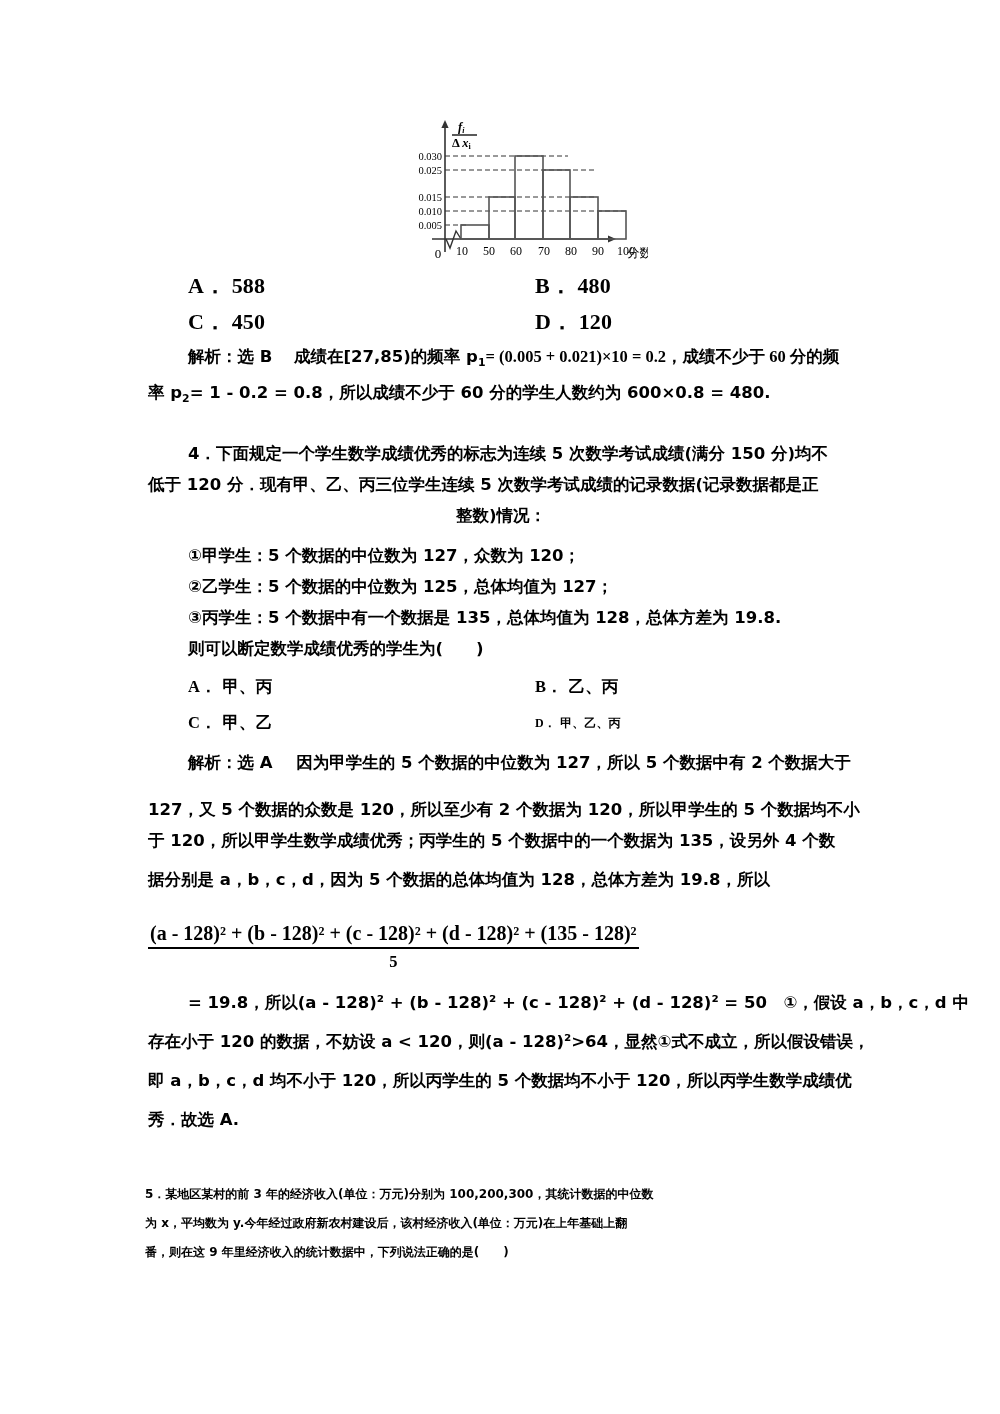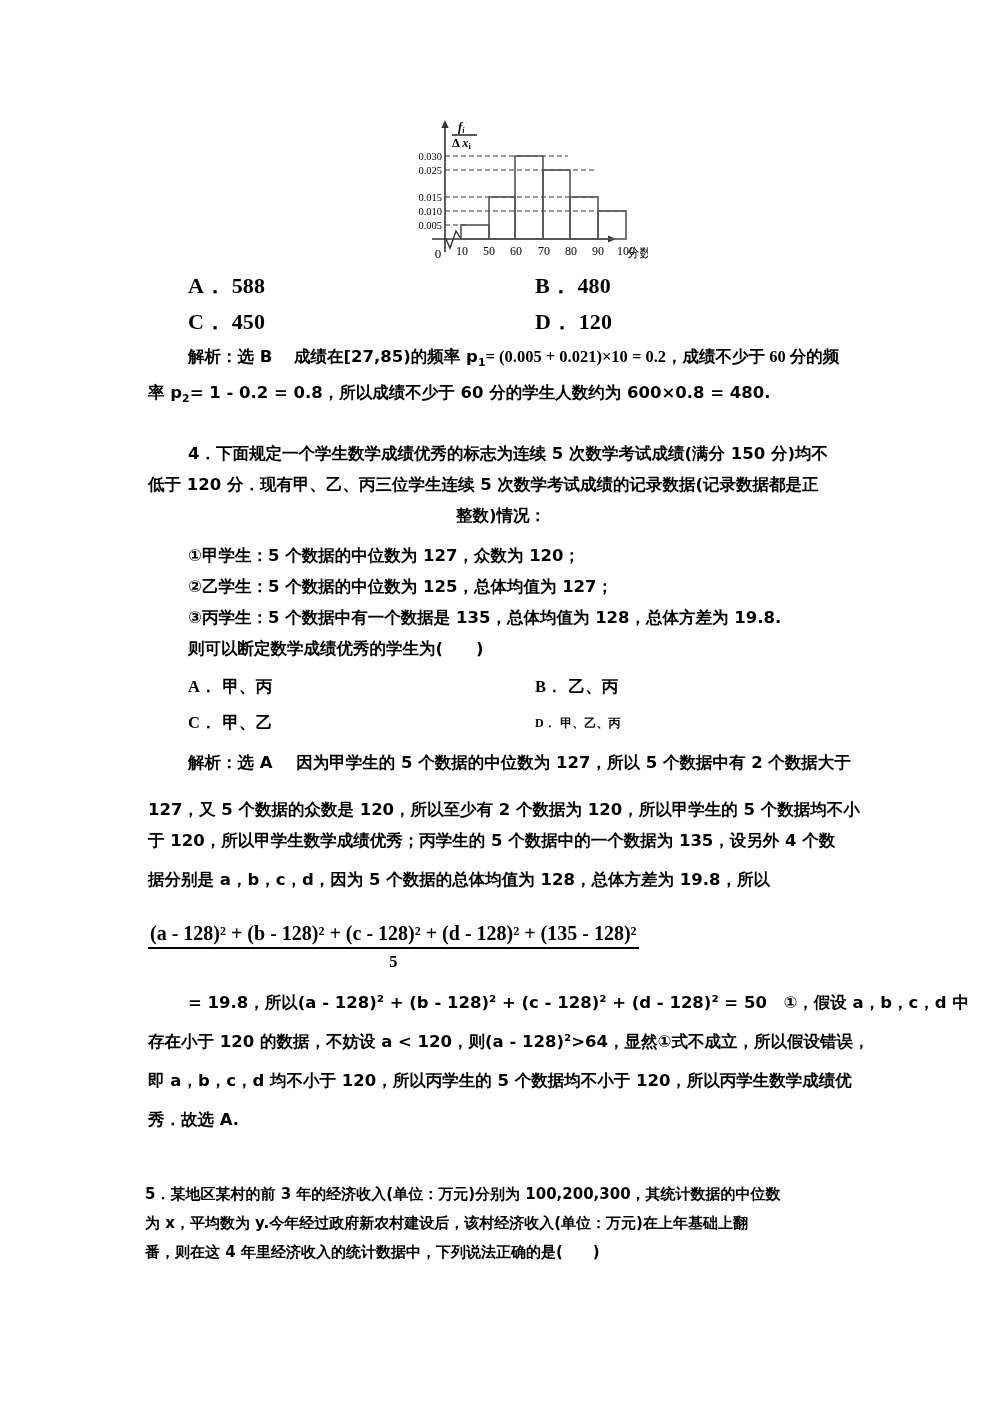--- a/index.html
+++ b/index.html
@@ -81,21 +81,21 @@
     font-size: 16.5px;
     font-weight: bold;
     padding-top: 3px;
   }
   sub { font-size: 0.66em; vertical-align: sub; line-height: 0; }
 
   .q5 {
     position: absolute;
     left: 145px;
     width: 715px;
-    font-size: 15px;
+    font-size: 12px;
     line-height: 29px;
     font-family: "DejaVu Sans", "Liberation Sans", sans-serif;
     font-weight: bold;
   }
 </style>
 </head>
 <body>
 
 <div class="page">
 
@@ -222,15 +222,15 @@
     <div class="fr-den">5</div>
   </div>
 
   <div class="bodyline cn indent" style="top:992px;">= 19.8，所以(a - 128)² + (b - 128)² + (c - 128)² + (d - 128)² = 50　①，假设 a，b，c，d 中</div>
   <div class="bodyline cn" style="top:1031px;">存在小于 120 的数据，不妨设 a &lt; 120，则(a - 128)²&gt;64，显然①式不成立，所以假设错误，</div>
   <div class="bodyline cn" style="top:1070px;">即 a，b，c，d 均不小于 120，所以丙学生的 5 个数据均不小于 120，所以丙学生数学成绩优</div>
   <div class="bodyline cn" style="top:1109px;">秀．故选 A.</div>
 
   <div class="q5" style="top:1180px;">5．某地区某村的前 3 年的经济收入(单位：万元)分别为 100,200,300，其统计数据的中位数</div>
   <div class="q5" style="top:1209px;">为 x，平均数为 y.今年经过政府新农村建设后，该村经济收入(单位：万元)在上年基础上翻</div>
-  <div class="q5" style="top:1238px;">番，则在这 4 年里经济收入的统计数据中，下列说法正确的是(　　)</div>
+  <div class="q5" style="top:1238px;">番，则在这 9 年里经济收入的统计数据中，下列说法正确的是(　　)</div>
 
 </div>
 
 </body></html>

